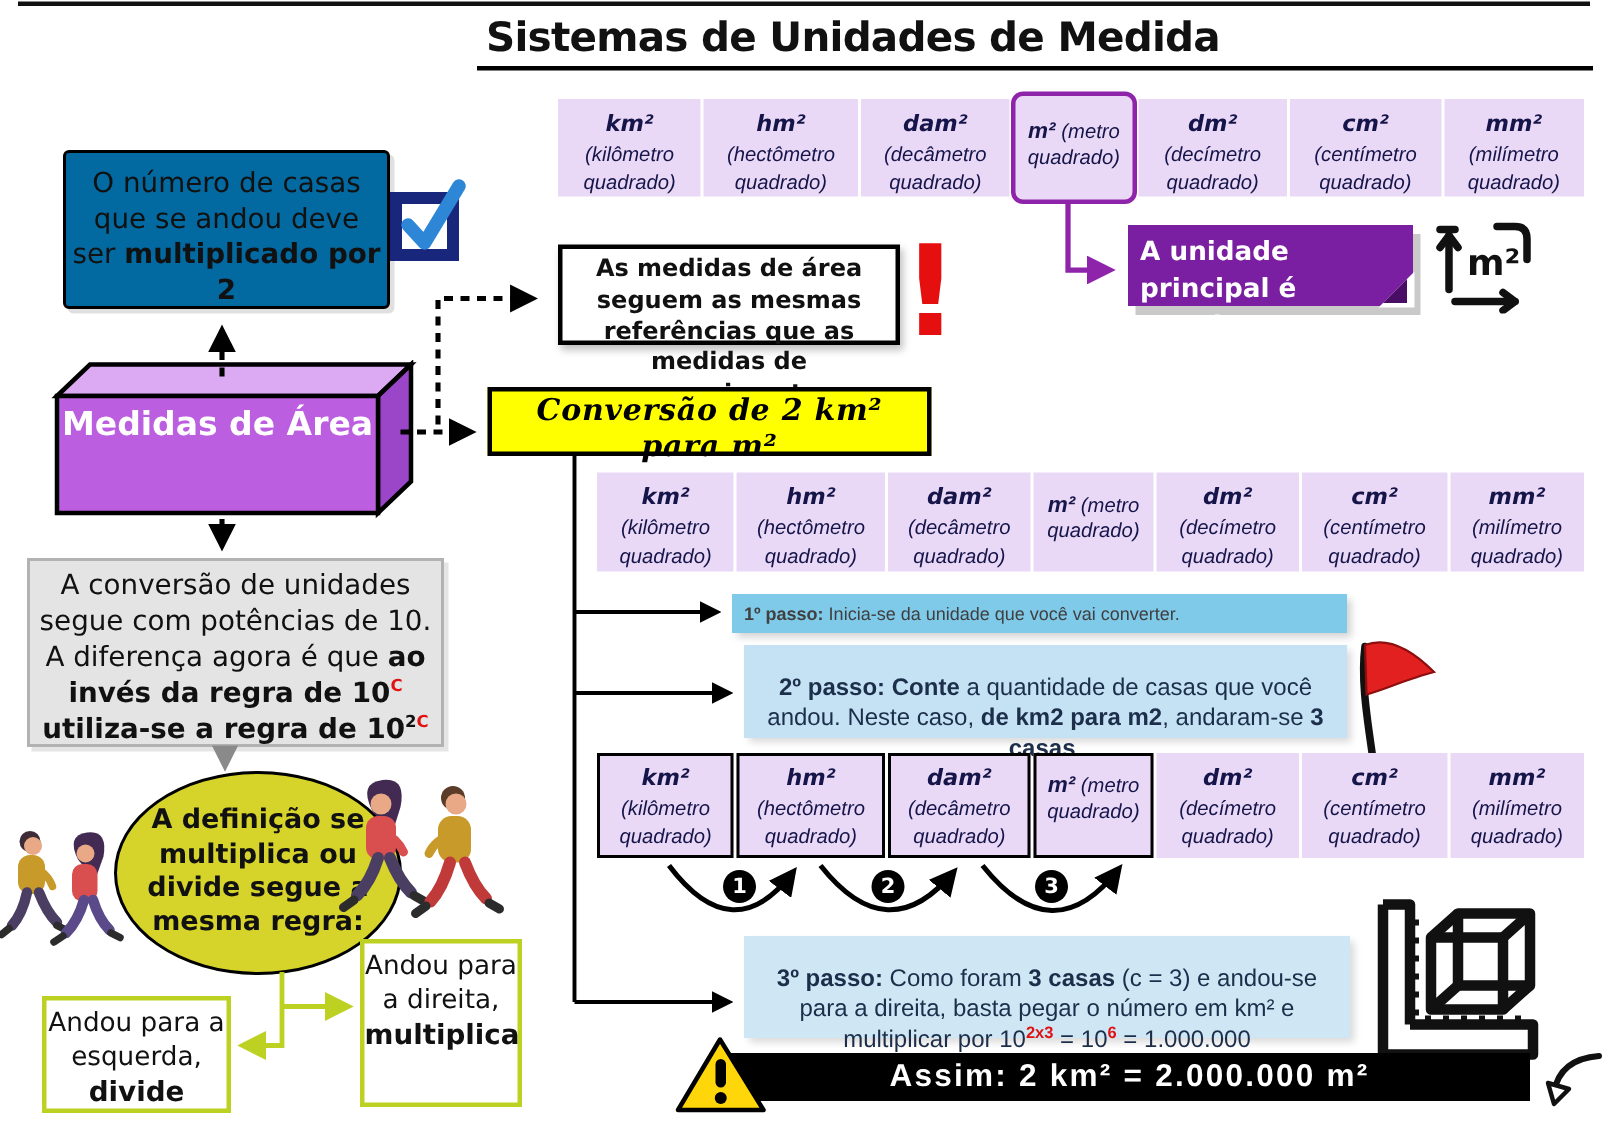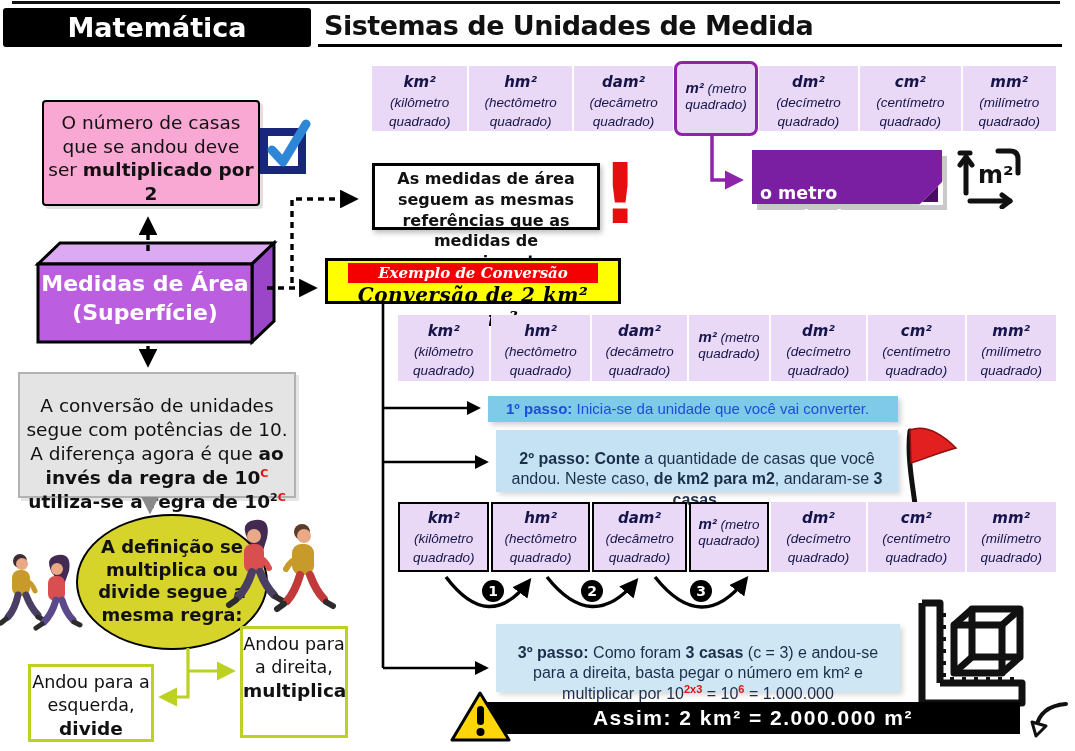--- a/index.html
+++ b/index.html
@@ -24,41 +24,41 @@
   .ucell{background:#ead9f6;color:#15154a;text-align:center;flex:1 1 auto;
     padding-top:5px;box-sizing:border-box;border:2.5px solid transparent;}
   .uname{display:block;font-weight:bold;font-size:15px;margin-bottom:1px;}
   .udesc{font-size:13.5px;line-height:1.12;font-family:"Liberation Sans",sans-serif;}
   .m2cell{padding-top:12px;}
   .m2cell .uname{display:inline;}
   .hl{border:3.5px solid #8e24aa !important;border-radius:8px;margin:-5px -1px;z-index:2;padding-top:16px;}
   .bordered{border:2.5px solid #000;}
 
   
-  .orange-box{background:#f9a8d4;border:2.5px solid #000;border-radius:4px;font-size:18.5px;
+  .orange-box{background:#0369a1;border:2.5px solid #000;border-radius:4px;font-size:18.5px;
     line-height:1.28;padding:9px 4px;box-sizing:border-box;box-shadow:3px 3px 0 rgba(0,0,0,0.12);}
   .area-note{background:#fff;border:3px solid #000;font-weight:bold;font-size:16px;line-height:1.3;
     padding:3px 2px;box-sizing:border-box;box-shadow:2px 3px 5px rgba(0,0,0,0.25);}
   .banner{background:#7b1fa2;color:#fff;font-weight:bold;font-size:17.5px;line-height:1.4;
     padding:6px 8px;box-sizing:border-box;box-shadow:5px 6px 0 #c9c9c9;}
   .banner::after{content:"";position:absolute;right:-1px;bottom:-1px;width:0;height:0;
     border-style:solid;border-width:0 0 24px 24px;border-color:transparent transparent #fff transparent;}
   .banner::before{content:"";position:absolute;right:4px;bottom:2px;width:0;height:0;z-index:1;
     border-style:solid;border-width:0 0 16px 16px;border-color:transparent transparent #4a0d66 transparent;}
   .excl{font-size:84px;font-weight:bold;color:#e60f0f;line-height:1;}
 
   .example-box{background:#ffff00;border:3px solid #000;box-sizing:border-box;}
   .example-label{background:#f50000;color:#fff;font-size:15px;height:20px;line-height:20px;
     width:250px;margin:2px auto 0;}
   .example-text{font-size:20px;color:#000;margin-top:0px;letter-spacing:0.5px;}
 
   .gray-box{background:#e4e4e4;border:2px solid #b2b2b2;font-size:18.5px;line-height:1.3;
-    padding:20px 2px;box-sizing:border-box;box-shadow:3px 3px 0 rgba(0,0,0,0.1);}
-
-  .step1{background:#7fc9e9;color:#1d4ed8;font-size:15px;line-height:26px;padding-left:18px;
+    padding:5px 2px;box-sizing:border-box;box-shadow:3px 3px 0 rgba(0,0,0,0.1);}
+
+  .step1{background:#7fc9e9;color:#404040;font-size:12px;line-height:26px;padding-left:8px;
     box-sizing:border-box;font-family:"Liberation Sans",sans-serif;box-shadow:3px 3px 5px rgba(0,0,0,0.18);}
   .stepbox{background:#c4e2f3;color:#1c2e4a;font-size:16px;line-height:1.28;padding:19px 9px;
     box-sizing:border-box;font-family:"Liberation Sans",sans-serif;box-shadow:3px 3px 5px rgba(0,0,0,0.15);}
   .step3{background:#cfe7f5;}
 
   .badge{width:22px;height:22px;border-radius:50%;background:#000;color:#fff;font-weight:bold;
     font-size:14px;line-height:22px;text-align:center;z-index:6;}
 
   .ellipse{background:#d6d32b;border:2.5px solid #000;border-radius:50%;font-weight:bold;
     font-size:18px;line-height:1.25;padding-top:20px;box-sizing:border-box;}
@@ -70,23 +70,20 @@
     letter-spacing:1.5px;z-index:4;}
   .medidas-text{color:#fff;font-weight:bold;font-size:22px;line-height:1.3;z-index:3;}
   svg{display:block;}
 </style>
 </head>
 <body>
 
 <div id="canvas">
 
   <div class="abs topline" style="left:12px;top:1px;width:1048px;height:3px;"></div>
-  <div class="abs subject comic" style="left:3px;top:8px;width:308px;height:39px;">
-    <span>Matemática</span>
-  </div>
   <div class="abs title comic" style="left:324px;top:10px;width:640px;">Sistemas de Unidades de Medida</div>
   <div class="abs" style="left:318px;top:44px;width:744px;height:3px;background:#000;"></div>
 
   <div class="abs unit-row" style="left:372px;top:66px;width:684px;height:65px;">
     <div class="ucell" style="flex-basis:92px;"><span class="uname">km²</span><span class="udesc">(kilômetro quadrado)</span></div>
     <div class="ucell" style="flex-basis:99px;"><span class="uname">hm²</span><span class="udesc">(hectômetro quadrado)</span></div>
     <div class="ucell" style="flex-basis:96px;"><span class="uname">dam²</span><span class="udesc">(decâmetro quadrado)</span></div>
     <div class="ucell m2cell hl udesc" style="flex-basis:80px;"><span class="uname">m²</span> <span>(metro quadrado)</span></div>
     <div class="ucell" style="flex-basis:96px;"><span class="uname">dm²</span><span class="udesc">(decímetro quadrado)</span></div>
     <div class="ucell" style="flex-basis:97px;"><span class="uname">cm²</span><span class="udesc">(centímetro quadrado)</span></div>
@@ -98,45 +95,43 @@
   </div>
   <svg class="abs" style="left:258px;top:116px;" width="54" height="60" viewBox="0 0 54 60">
     <rect x="6" y="16" width="38" height="38" fill="#fff" stroke="#18267c" stroke-width="8"></rect>
     <path d="M14,34 L25,46 L48,8" fill="none" stroke="#2e86d6" stroke-width="9" stroke-linecap="round" stroke-linejoin="round"></path>
   </svg>
 
   <div class="abs area-note ctr comic" style="left:372px;top:163px;width:228px;height:67px;">As medidas de área seguem as mesmas referências que as medidas de comprimento</div>
   <div class="abs excl comic" style="left:601px;top:152px;">!</div>
 
   <div class="abs banner comic" style="left:752px;top:150px;width:190px;height:54px;">
-    <br>
+    <span>A unidade principal é</span><br>
     <span>o metro quadrado</span>
   </div>
   <svg class="abs" style="left:954px;top:143px;" width="70" height="66" viewBox="0 0 70 66">
     <path d="M12,50 V14" fill="none" stroke="#111" stroke-width="5" stroke-linecap="round"></path>
     <path d="M12,14 L6,22 M12,14 L18,22" fill="none" stroke="#111" stroke-width="5" stroke-linecap="round"></path>
     <path d="M6,10 H16" fill="none" stroke="#111" stroke-width="5" stroke-linecap="round"></path>
     <path d="M16,58 H56" fill="none" stroke="#111" stroke-width="5" stroke-linecap="round"></path>
     <path d="M56,58 L48,52 M56,58 L48,64" fill="none" stroke="#111" stroke-width="5" stroke-linecap="round"></path>
     <path d="M44,8 H56 Q64,8 64,16 V30" fill="none" stroke="#111" stroke-width="5" stroke-linecap="round"></path>
     <text x="24" y="40" font-size="24" font-weight="bold" font-family="DejaVu Sans, sans-serif" fill="#111">m²</text>
   </svg>
 
   <svg class="abs" style="left:30px;top:240px;" width="250" height="106" viewBox="0 0 250 106">
     <polygon points="8,24 30,3 244,3 222,24" fill="#dcaaf2" stroke="#000" stroke-width="3"></polygon>
     <polygon points="222,24 244,3 244,81 222,102" fill="#9b45c9" stroke="#000" stroke-width="3"></polygon>
     <rect x="8" y="24" width="214" height="78" fill="#bb5fe0" stroke="#000" stroke-width="3"></rect>
   </svg>
   <div class="abs medidas-text ctr comic" style="left:38px;top:270px;width:214px;">
     <span>Medidas de Área</span><br>
-    <span>(Superfície)</span>
   </div>
 
   <div class="abs example-box ctr" style="left:325px;top:258px;width:296px;height:46px;">
-    <div class="example-label serifit">Exemplo de Conversão</div>
     <div class="example-text serifit">Conversão de 2 km² para m²</div>
   </div>
 
   <div class="abs unit-row" style="left:398px;top:315px;width:658px;height:66px;">
     <div class="ucell" style="flex-basis:92px;"><span class="uname">km²</span><span class="udesc">(kilômetro quadrado)</span></div>
     <div class="ucell" style="flex-basis:99px;"><span class="uname">hm²</span><span class="udesc">(hectômetro quadrado)</span></div>
     <div class="ucell" style="flex-basis:96px;"><span class="uname">dam²</span><span class="udesc">(decâmetro quadrado)</span></div>
     <div class="ucell m2cell udesc" style="flex-basis:80px;"><span class="uname">m²</span> <span>(metro quadrado)</span></div>
     <div class="ucell" style="flex-basis:96px;"><span class="uname">dm²</span><span class="udesc">(decímetro quadrado)</span></div>
     <div class="ucell" style="flex-basis:97px;"><span class="uname">cm²</span><span class="udesc">(centímetro quadrado)</span></div>

